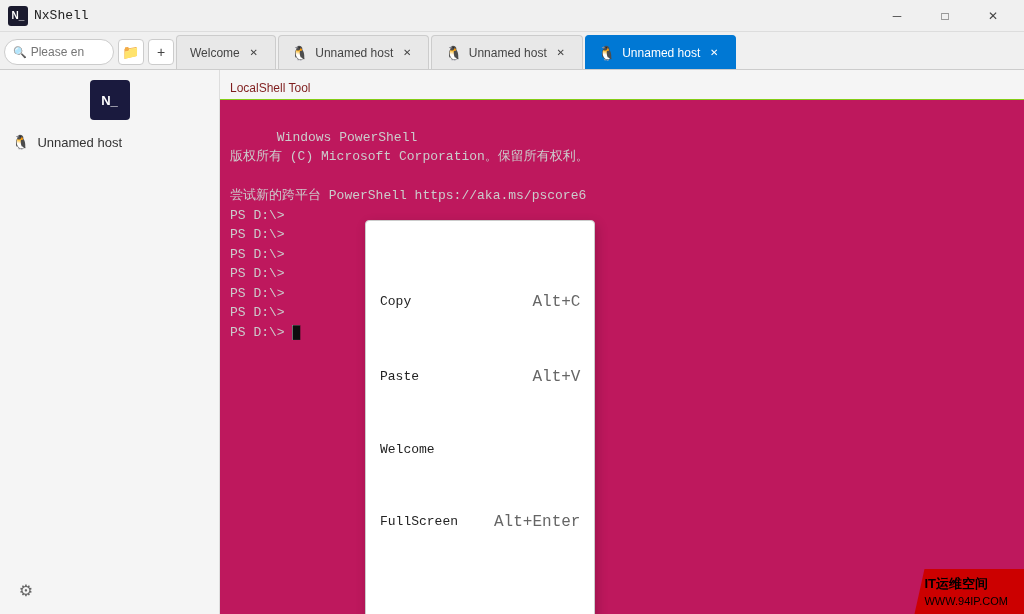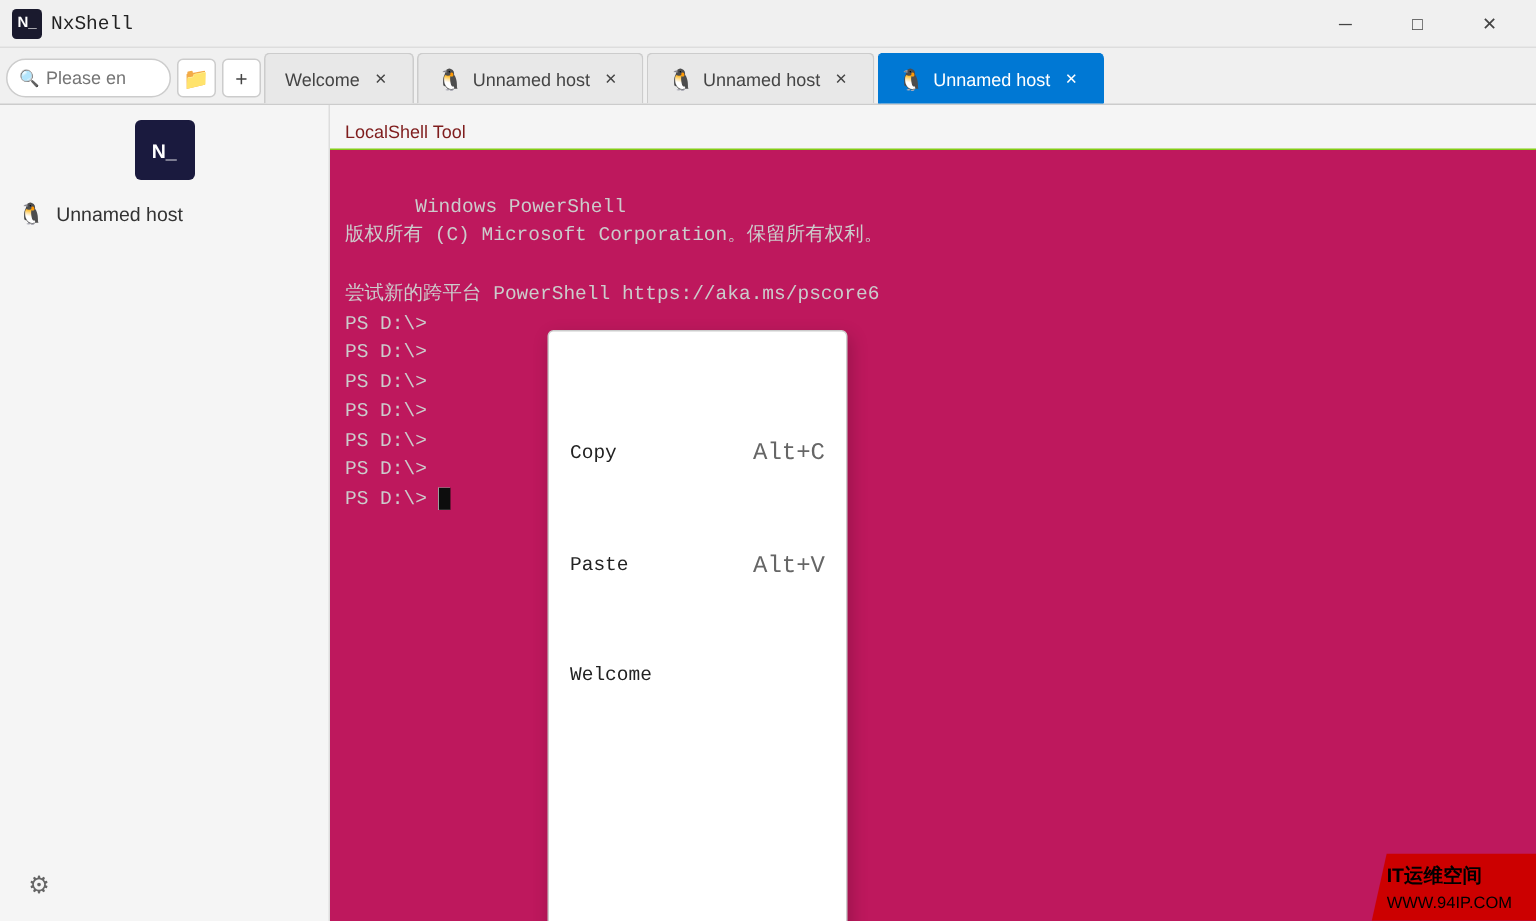--- a/index.html
+++ b/index.html
@@ -265,20 +265,24 @@
           <span>Copy</span>
           <span class="ctx-shortcut">Alt+C</span>
         </div>
         <div class="ctx-item">
           <span>Paste</span>
           <span class="ctx-shortcut">Alt+V</span>
         </div>
         <div class="ctx-item">
           <span>Welcome</span>
         </div>
+        <div class="ctx-item">
+          <span>FullScreen</span>
+          <span class="ctx-shortcut">Alt+Enter</span>
+        </div>
         
         
 
         
 
         
         
         
         
         

